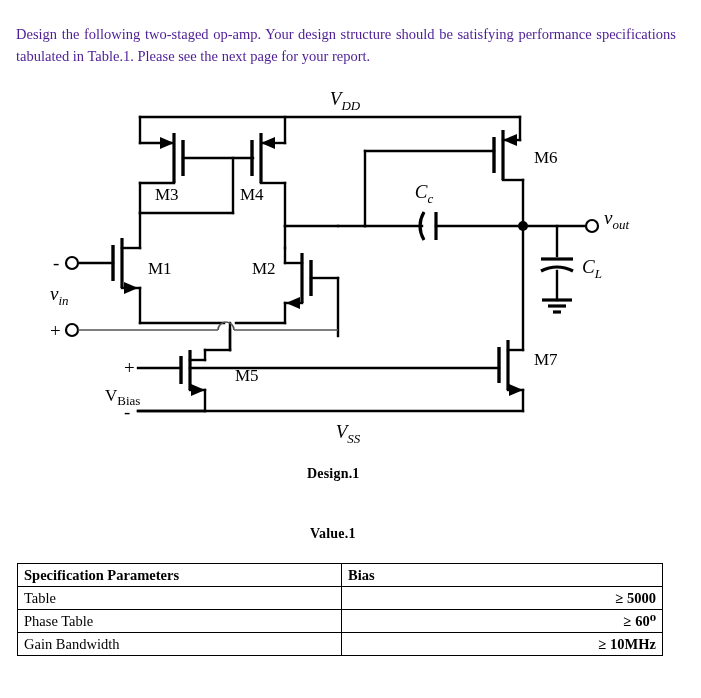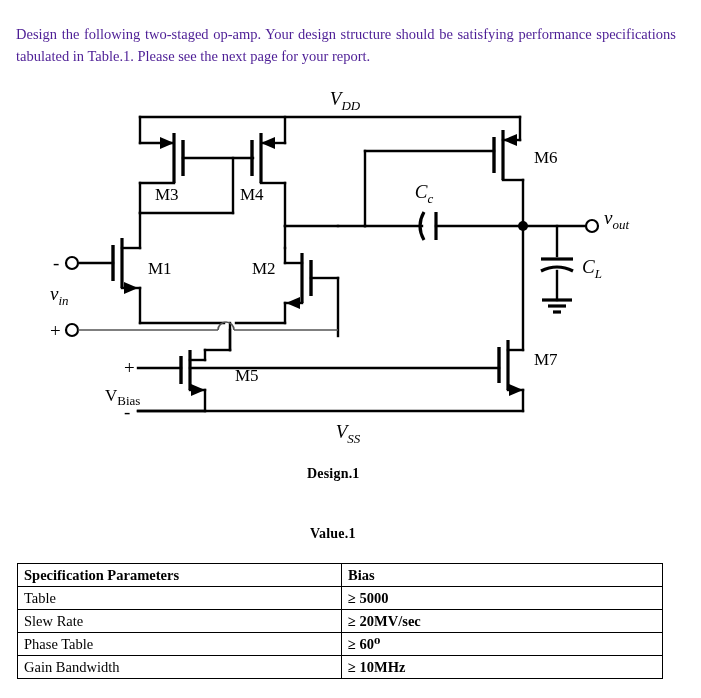--- a/index.html
+++ b/index.html
@@ -53,21 +53,21 @@
   #spec-table td {
     border: 1.3px solid #000000;
     padding: 1px 6px;
     font-size: 14.5px;
     height: 20px;
     vertical-align: middle;
     white-space: nowrap;
   }
   #spec-table .col-param { width: 324px; }
   #spec-table td.hdr { font-weight: bold; margin-top: 28px; }
-  #spec-table td.val { font-weight: bold; }
+  #spec-table td.val { font-weight: bold; text-align: right; }
   #spec-table tr.header-row td { font-weight: bold; }
 
   
   .lbl {
     font-family: "Liberation Serif", "DejaVu Serif", serif;
     font-size: 17px;
     fill: #000000;
   }
   .lbl-it {
     font-family: "Liberation Serif", "DejaVu Serif", serif;
@@ -331,24 +331,20 @@
   <tbody>
     <tr class="header-row">
       <td class="hdr">Specification Parameters</td>
       <td class="hdr">Bias</td>
     </tr>
     <tr>
       <td>Table</td>
       <td class="val">≥ 5000</td>
     </tr>
     <tr>
-      <td>Slew Rate</td>
-      <td class="val">≥ 20MV/sec</td>
-    </tr>
-    <tr>
       <td>Phase Table</td>
       <td class="val">≥ 60⁰</td>
     </tr>
     <tr>
       <td>Gain Bandwidth</td>
       <td class="val">≥ 10MHz</td>
     </tr>
   </tbody>
 </table>
 

